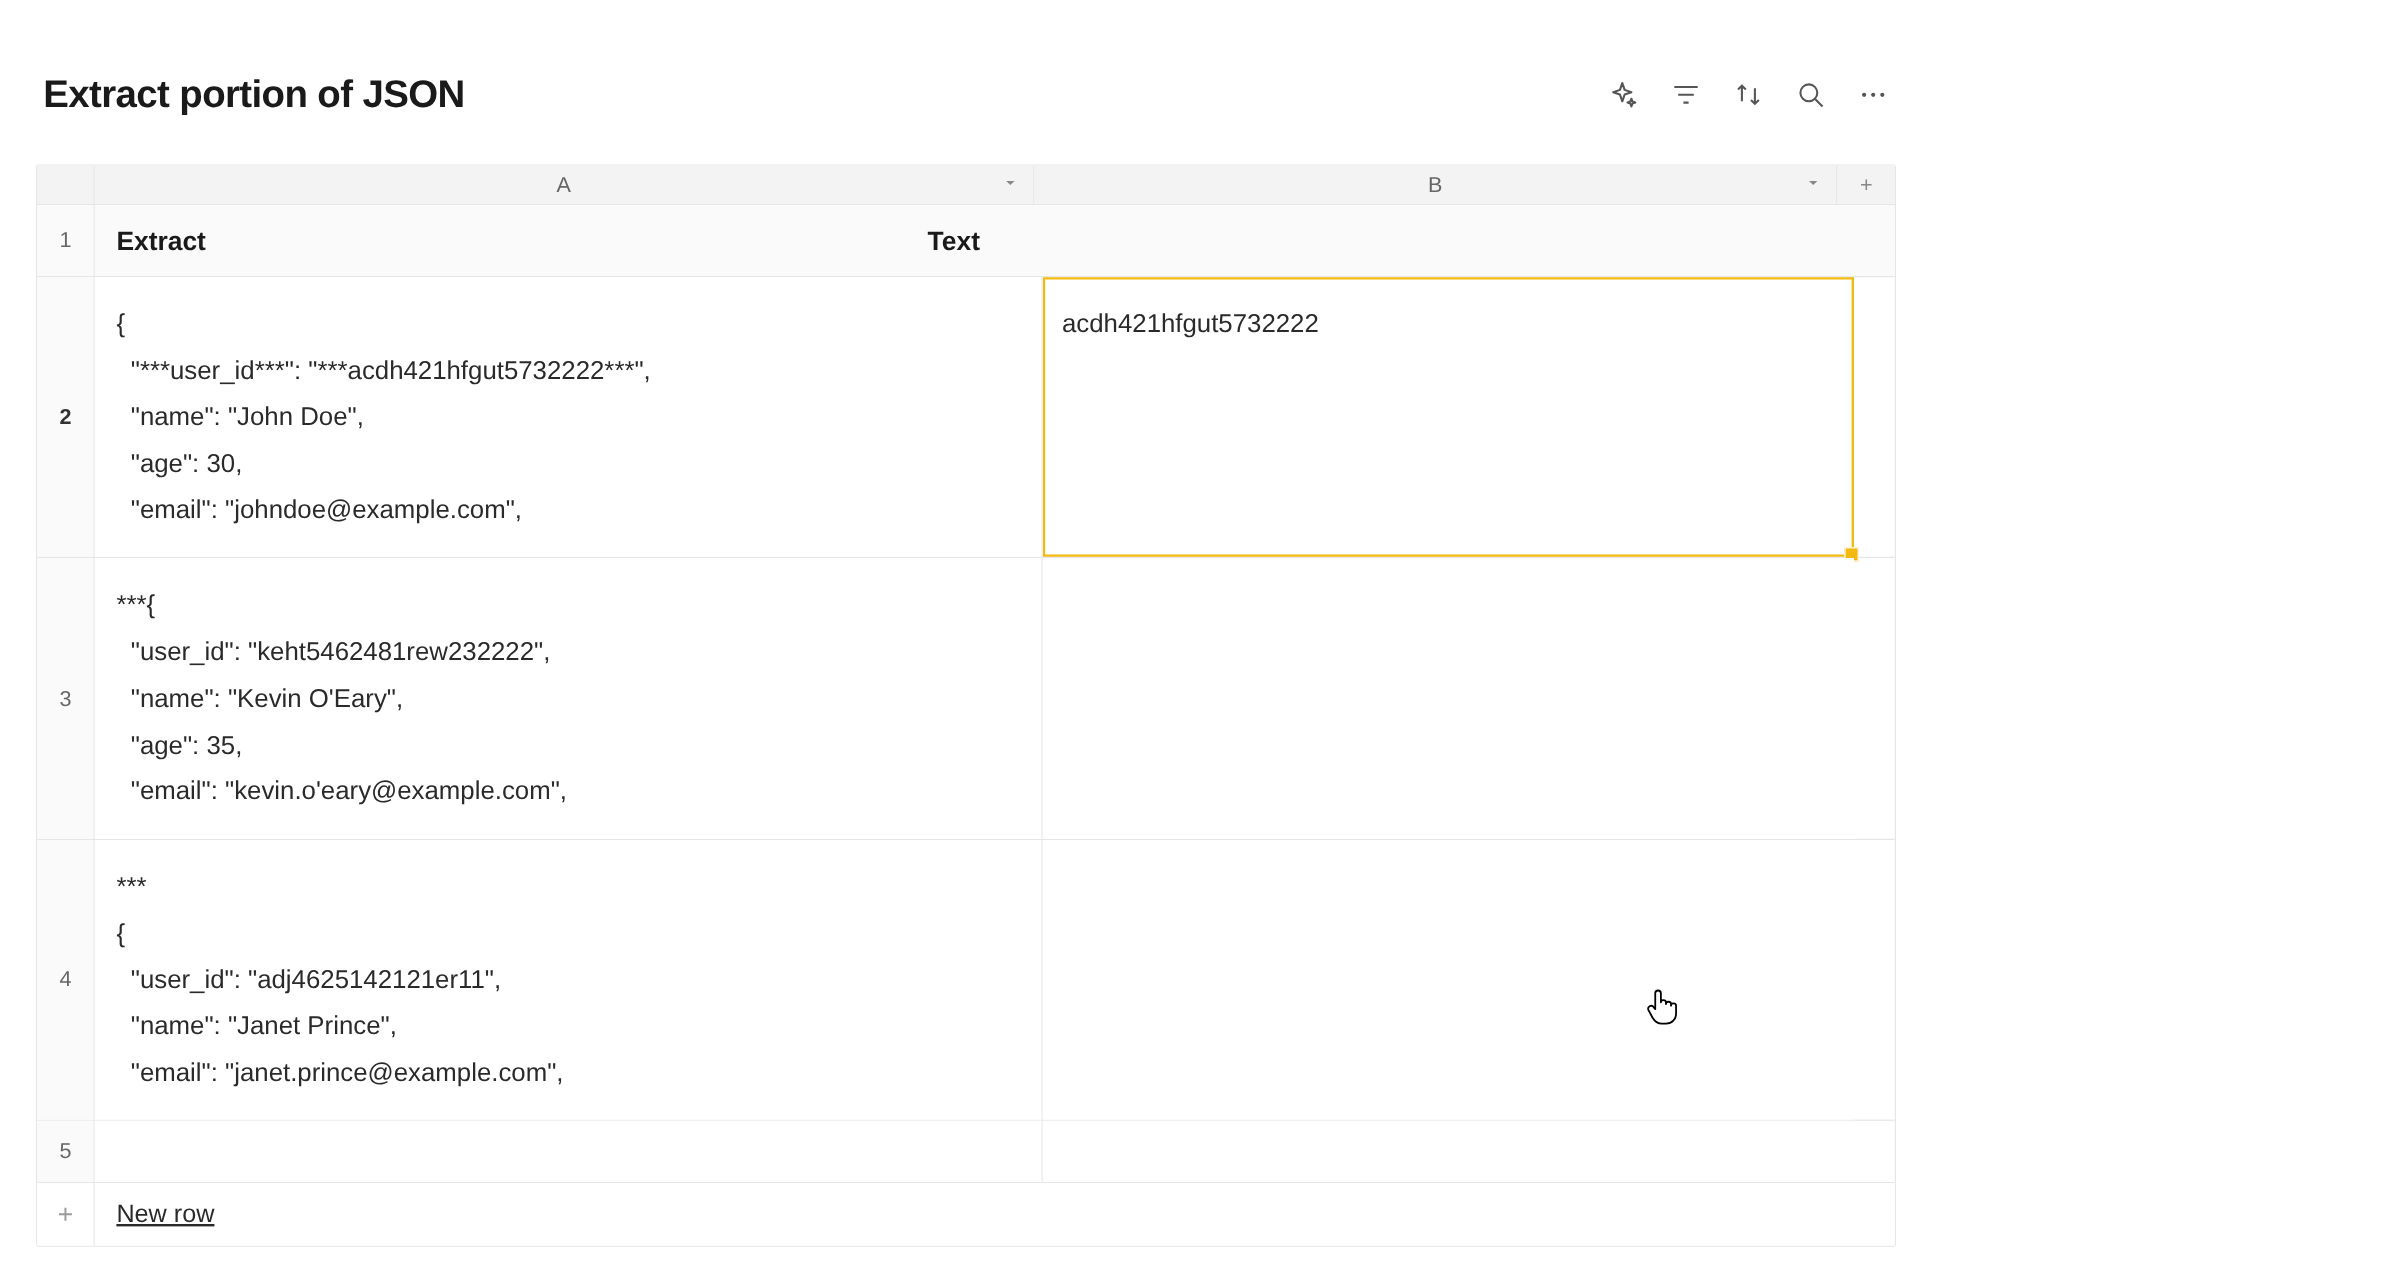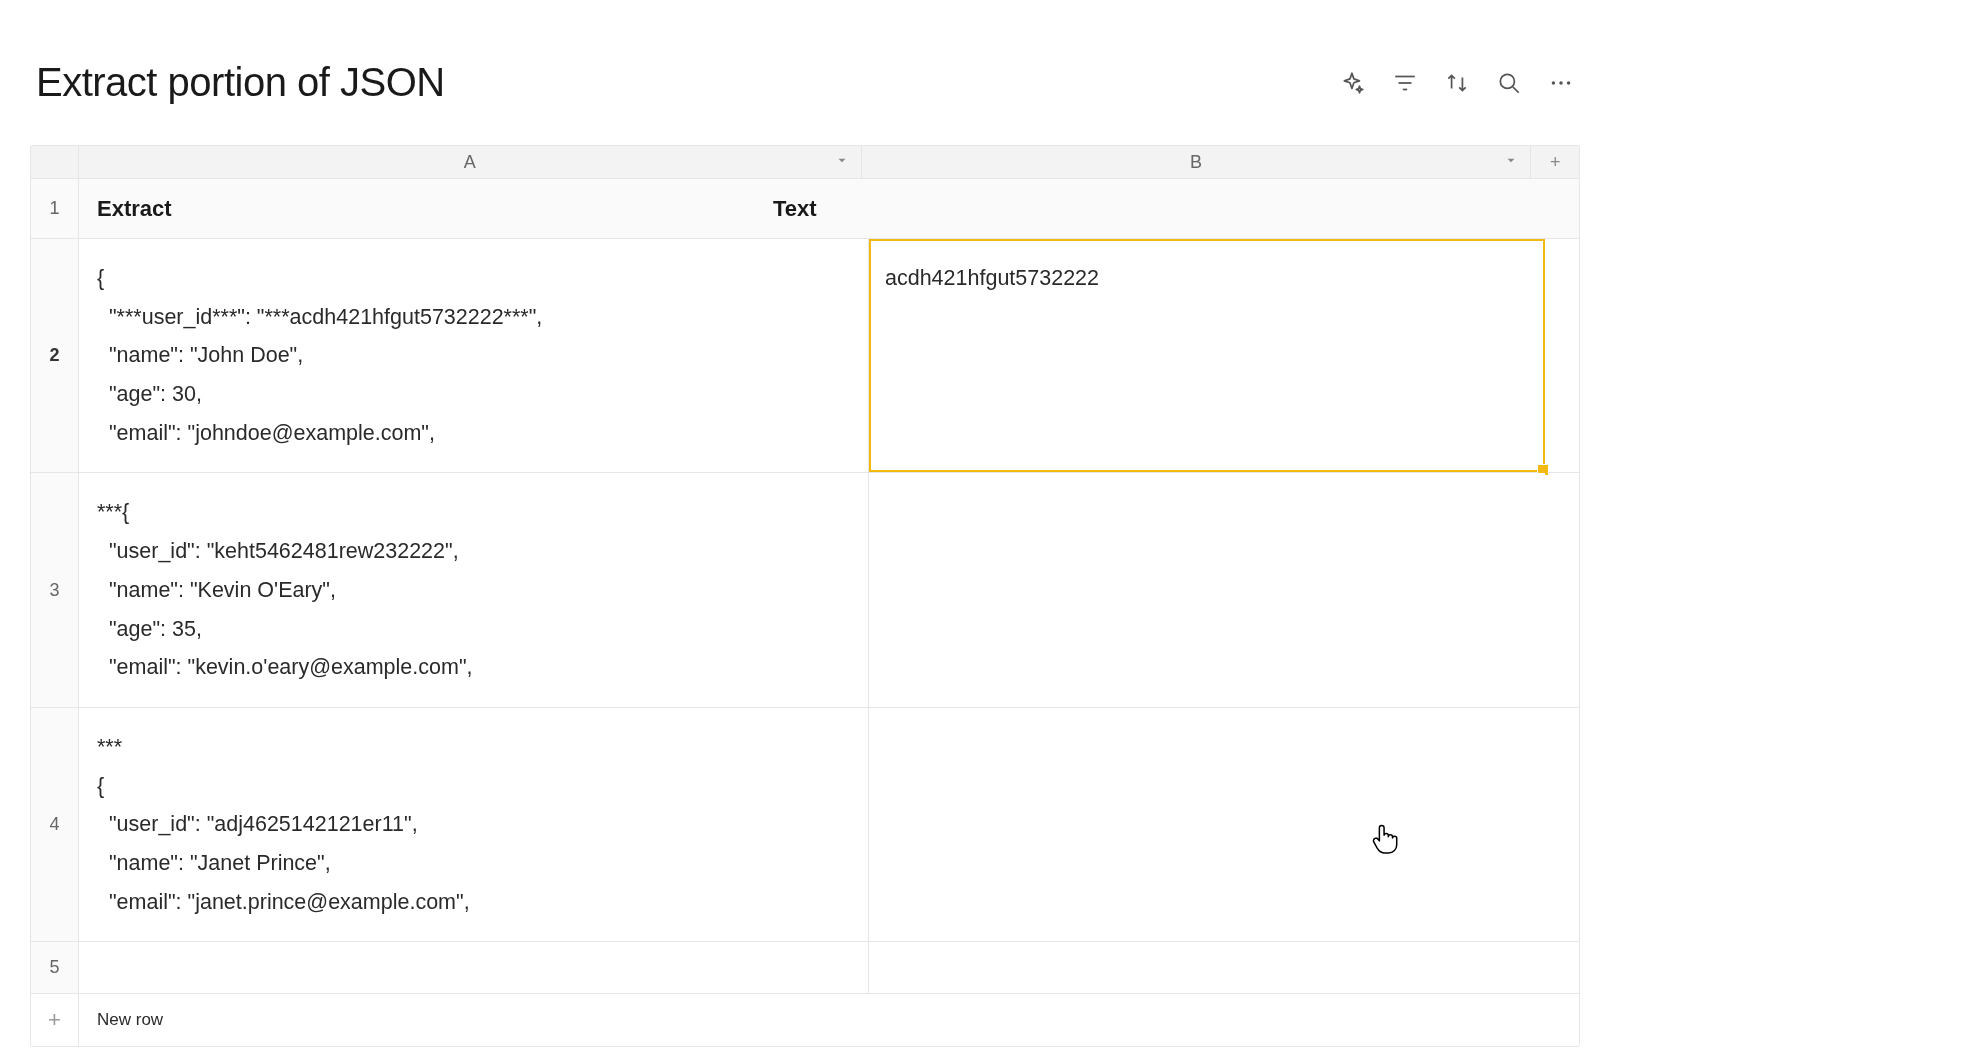--- a/index.html
+++ b/index.html
@@ -20,22 +20,22 @@
     width: 1610px;
   }
   .header-row {
     display: flex;
     align-items: center;
     justify-content: space-between;
     margin-bottom: 40px;
     padding: 0 6px;
   }
   .page-title {
-    font-size: 40px;
-    font-weight: 400;
+    font-size: 32px;
+    font-weight: 700;
     letter-spacing: -0.5px;
   }
   .toolbar {
     display: flex;
     align-items: center;
     gap: 26px;
   }
   .toolbar-icon {
     width: 26px;
     height: 26px;
@@ -182,21 +182,22 @@
     color: #9a9a9a;
     font-size: 22px;
     font-weight: 300;
   }
   .new-row .data-cell {
     padding: 0 18px;
     display: flex;
     align-items: center;
     border-right: none;
     background: #fff;
-    font-size: 17px;
+    font-size: 21px;
+    text-decoration: underline;
   }
 
   .cursor-hand {
     position: absolute;
     left: 1370px;
     top: 822px;
     width: 30px;
     height: 34px;
     pointer-events: none;
   }

